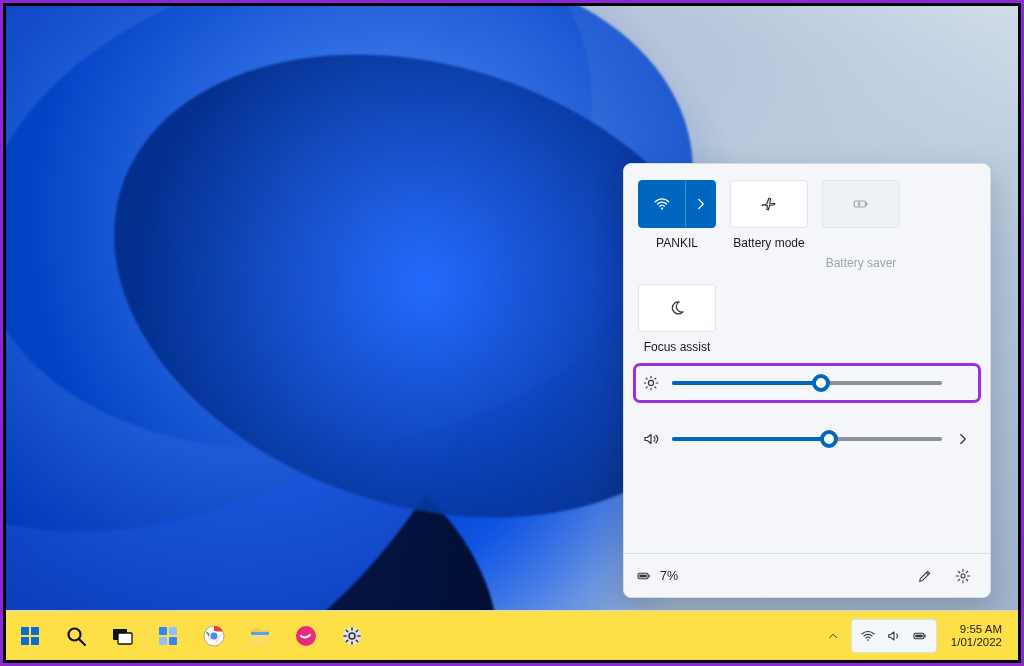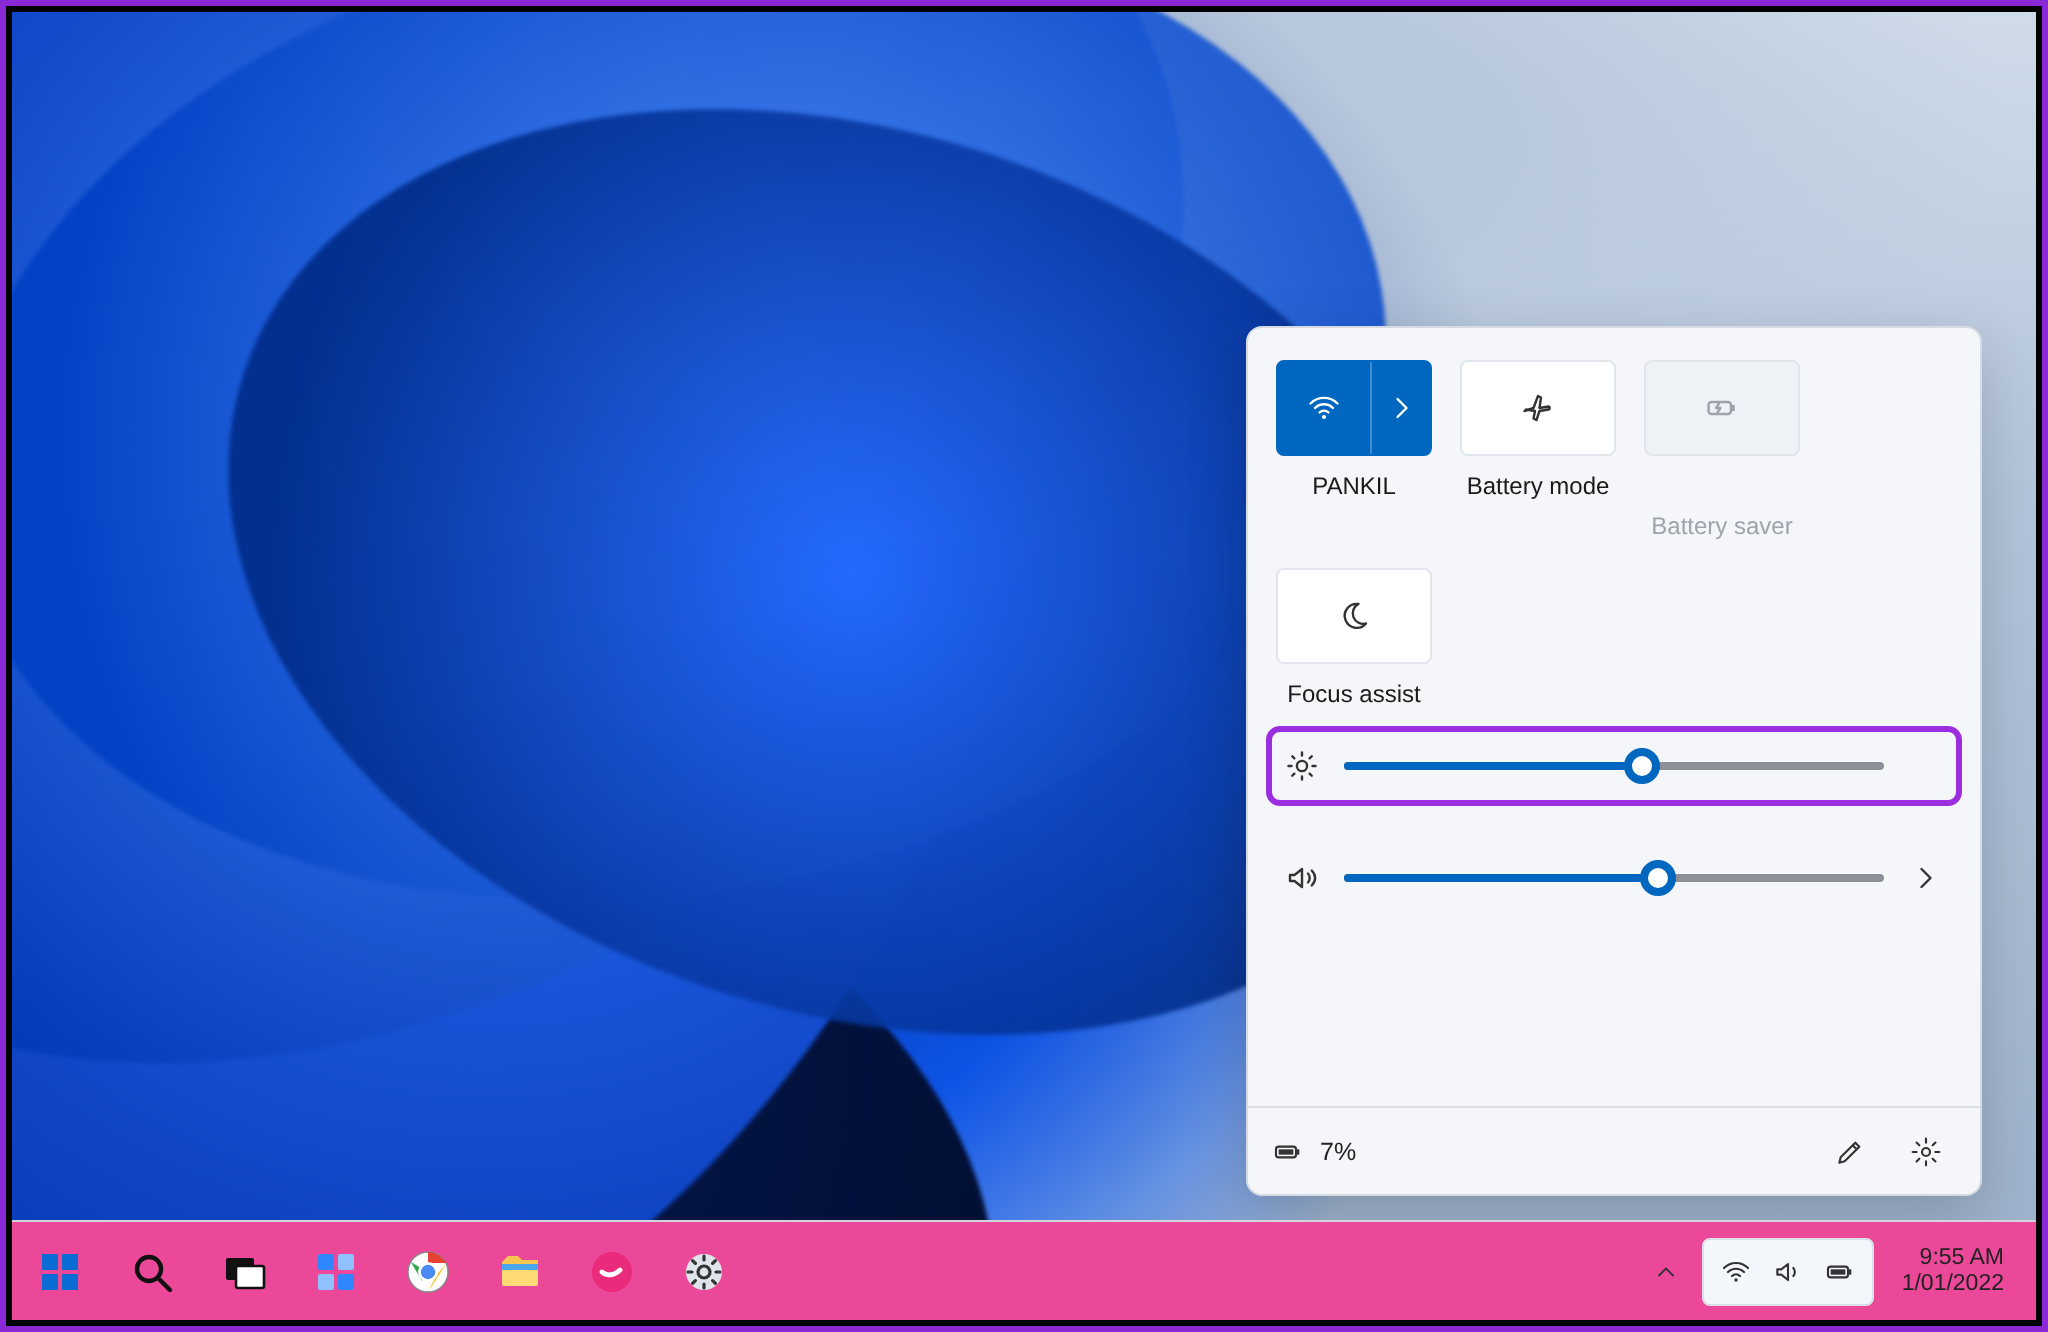--- a/index.html
+++ b/index.html
@@ -58,21 +58,21 @@
   
   .panel-footer { height:44px; border-top:1px solid #dadee5; display:flex; align-items:center; padding:0 12px; gap:8px; }
   .panel-footer .spacer { flex:1; }
   .panel-footer svg { width:16px; height:16px; }
   .foot-btn { width:30px; height:30px; border-radius:4px; display:flex; align-items:center; justify-content:center; }
   .batt-text { font-size:12.5px; color:#222; }
 
   
   .taskbar {
     position:absolute; left:3px; right:3px; bottom:3px; height:50px;
-    background:#ec4899; border-top:1px solid #cfd6df;
+    background:#fde047; border-top:1px solid #cfd6df;
     display:flex; align-items:center; padding:0 10px;
   }
   .tb-left { display:flex; align-items:center; gap:18px; }
   .tb-btn { width:28px; height:28px; display:flex; align-items:center; justify-content:center; border-radius:4px; }
   .tb-btn svg { width:24px; height:24px; }
   .tb-middle { flex:1; }
   .tb-right { display:flex; align-items:center; gap:4px; }
   .tray-toggle svg{ width:14px; height:14px; }
   .sys-icons { background:#f3f6fa; border:1px solid #dbe1ea; border-radius:4px; height:34px; padding:0 8px; display:flex; align-items:center; gap:10px; }
   .sys-icons svg { width:16px; height:16px; }

